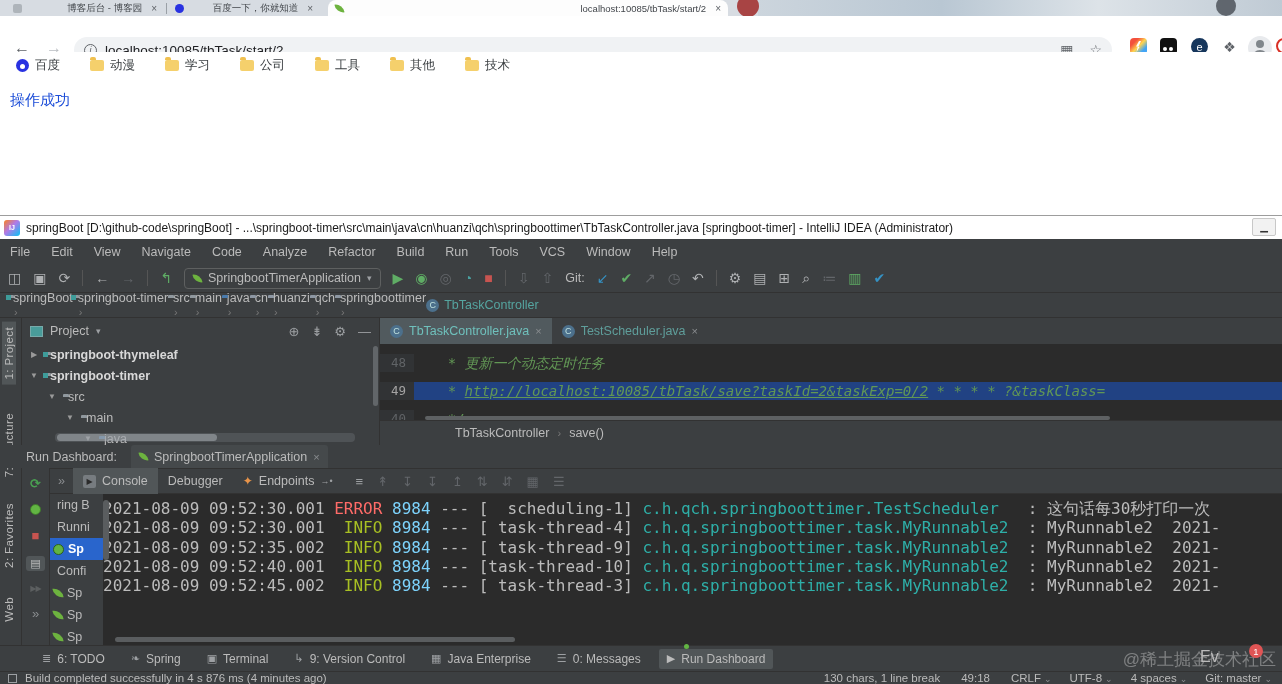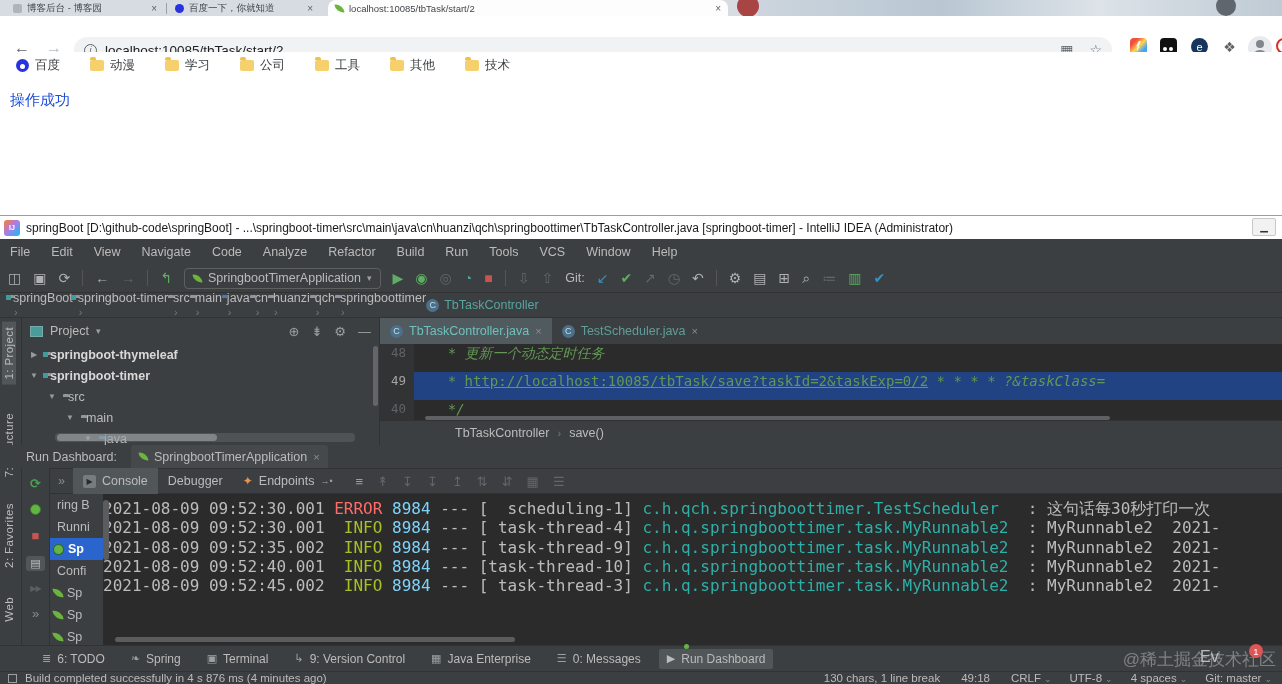--- a/index.html
+++ b/index.html
@@ -6,21 +6,21 @@
   *{box-sizing:border-box;}
   #root{position:relative;width:1282px;height:684px;background:#fff;overflow:hidden;
         font-family:"Liberation Sans","DejaVu Sans",sans-serif;}
   .abs{position:absolute;}
 
   
   .tabstrip{left:0;top:0;width:1282px;height:16px;background:#d7dce2;}
   .themescape{left:758px;top:0;width:524px;height:16px;
      background:linear-gradient(90deg,#ccd5dd,#b9c7d3 35%,#dde3e8 65%,#bfcad4);}
   .btab{top:0;height:16px;display:flex;align-items:center;gap:5px;padding:0 7px;
-        font-size:9.5px;color:#42464b;white-space:nowrap;overflow:hidden;}
+        font-size:9.5px;color:#42464b;white-space:nowrap;overflow:hidden;text-align:right;}
   .btab .ttl{flex:1;overflow:hidden;white-space:nowrap;}
   .btab .x{color:#5f6368;font-size:10px;margin-left:4px;}
   .btab.active{background:#fdfdfd;border-radius:8px 8px 0 0;}
   .tabdiv{top:3px;width:1px;height:11px;background:#9aa0a6;}
   .favsq{width:9px;height:9px;border-radius:2px;background:#aeb4ba;flex:none;}
   .fav-baidu{background:#2932e1;border-radius:50%;}
   .leaf{width:9px;height:9px;background:#6db33f;border-radius:0 9px 0 9px;transform:rotate(-8deg);flex:none;}
   .redcircle{left:737px;top:-5px;width:22px;height:22px;border-radius:50%;background:#a84444;}
   .darkcircle{left:1216px;top:-4px;width:20px;height:20px;border-radius:50%;background:#4d535a;opacity:.85;}
 
@@ -113,27 +113,27 @@
   .projscroll .thumb{position:absolute;left:2px;top:1px;width:160px;height:7px;background:rgba(170,175,180,.55);border-radius:4px;}
   .vscroll{left:373px;top:346px;width:5px;height:60px;background:rgba(170,175,180,.35);border-radius:3px;}
 
   
   .editor{left:380px;top:318px;width:902px;height:127px;background:#2b2b2b;overflow:hidden;}
   .edtabs{height:26px;background:#3c3f41;display:flex;align-items:flex-end;}
   .edtab{height:26px;display:flex;align-items:center;gap:6px;padding:0 10px;font-size:12.5px;color:#5f9e9b;}
   .edtab.active{background:#515a5e;color:#6fc0bc;}
   .edtab .x{color:#8a8d90;font-size:11px;}
   .codeline{display:flex;height:28px;line-height:18.5px;font-family:"DejaVu Sans Mono","Liberation Mono",monospace;
-            font-size:14px;white-space:pre;}
+            font-size:14px;white-space:pre;align-items:flex-end;}
   .codeline .num{width:34px;background:#313335;color:#606366;text-align:right;padding-right:8px;font-size:12.5px;flex:none;}
   .codeline .codepart{flex:1;color:#a9b7c6;}
   .codeline.sel .codepart{background:#214283;}
   .codeline.sel .num{color:#a4a3a3;}
   [data-c="comment"]{color:#629755;font-style:italic;}
-  [data-c="comment-link"]{color:#629755;text-decoration:underline;}
+  [data-c="comment-link"]{color:#629755;font-style:italic;text-decoration:underline;}
   [data-c="annotation"]{color:#bbb529;}
   [data-c="string"]{color:#6a8759;}
   [data-c="plain"]{color:#a9b7c6;}
   [data-c="err"]{color:#ff6b68;}
   [data-c="info"]{color:#a8c023;}
   .edhscroll{left:425px;top:416px;width:685px;height:4px;background:#5e6163;border-radius:2px;}
   .edcrumbs{left:380px;top:420px;width:902px;height:25px;background:#3c3f41;border-top:1px solid #323232;
             display:flex;align-items:center;padding-left:75px;font-size:12.5px;color:#bbb;gap:8px;}
   .edcrumbs .sep{color:#777;font-size:11px;}
 

